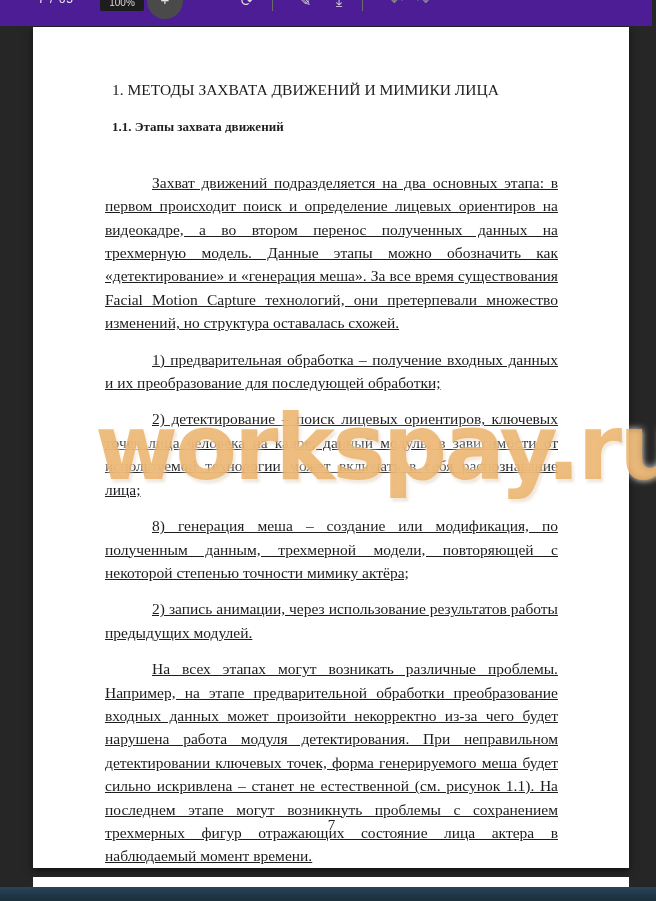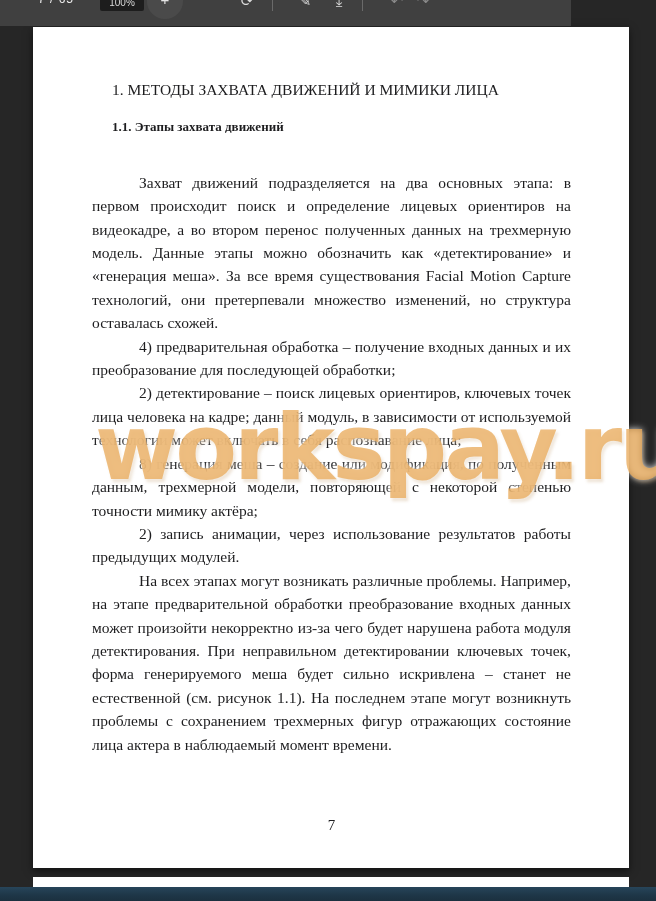--- a/index.html
+++ b/index.html
@@ -2,22 +2,22 @@
 <html><head>
 <meta charset="utf-8">
 <style>
   html,body{margin:0;padding:0;}
   body{
     width:656px;height:901px;overflow:hidden;position:relative;
     background:#262626;font-family:"Liberation Sans",sans-serif;
   }
   
   .toolbar{
-    position:absolute;left:0;top:0;width:571px;height:26px;
-    background:#404040;overflow:hidden;z-index:5;
+    position:absolute;left:0;top:0;width:652px;height:26px;
+    background:#4c1d95;overflow:hidden;z-index:5;
   }
   .tb-page{
     position:absolute;left:38px;top:-8px;color:#efefef;font-size:12px;
     letter-spacing:1px;white-space:nowrap;
   }
   .tb-zoombox{
     position:absolute;left:100px;top:-8px;width:44px;height:19px;
     background:#1d1d1d;border-radius:2px;color:#d8d8d8;font-size:10px;
     text-align:center;line-height:21px;
   }
@@ -46,21 +46,21 @@
     font-family:"Liberation Serif",serif;font-size:15.5px;line-height:23.4px;
     color:#1d1d1f;
   }
   .chapter-title{
     margin:0 0 14px 20px;font-weight:normal;font-size:15.5px;line-height:23.4px;
   }
   .section-title{
     margin:0 0 32px 20px;font-weight:bold;font-size:13px;line-height:23.4px;
   }
   .body-text p{
-    margin:0;text-indent:47px;text-align:justify;text-align-last:left;
+    margin:13px;text-indent:47px;text-align:justify;text-align-last:left;text-decoration:underline;
   }
   .page-number{
     position:absolute;left:59px;right:58px;bottom:34px;text-align:center;
     font-family:"Liberation Serif",serif;font-size:15px;color:#1d1d1f;
   }
   
   .watermark{
     position:absolute;left:18px;top:368px;z-index:3;
     font-family:"DejaVu Sans",sans-serif;font-weight:bold;
     font-size:90px;letter-spacing:-3px;white-space:nowrap;
@@ -104,21 +104,21 @@
 
   <button class="tb-icon dim" style="left:414px;">↷</button>
 </div>
 
 <div class="page">
   <div class="content">
     <h1 class="chapter-title">1. МЕТОДЫ ЗАХВАТА ДВИЖЕНИЙ И МИМИКИ ЛИЦА</h1>
     <h2 class="section-title">1.1. Этапы захвата движений</h2>
     <div class="body-text" id="body-text">
         <p>Захват движений подразделяется на два основных этапа: в первом происходит поиск и определение лицевых ориентиров на видеокадре, а во втором перенос полученных данных на трехмерную модель. Данные этапы можно обозначить как «детектирование» и «генерация меша». За все время существования Facial Motion Capture технологий, они претерпевали множество изменений, но структура оставалась схожей.</p>
-        <p>4) предварительная обработка – получение входных данных и их преобразование для последующей обработки;</p>
+        <p>1) предварительная обработка – получение входных данных и их преобразование для последующей обработки;</p>
         <p>2) детектирование – поиск лицевых ориентиров, ключевых точек лица человека на кадре; данный модуль, в зависимости от используемой технологии может включать в себя распознавание лица;</p>
         <p>8) генерация меша – создание или модификация, по полученным данным, трехмерной модели, повторяющей с некоторой степенью точности мимику актёра;</p>
         <p>2) запись анимации, через использование результатов работы предыдущих модулей.</p>
         <p>На всех этапах могут возникать различные проблемы. Например, на этапе предварительной обработки преобразование входных данных может произойти некорректно из-за чего будет нарушена работа модуля детектирования. При неправильном детектировании ключевых точек, форма генерируемого меша будет сильно искривлена – станет не естественной (см. рисунок 1.1). На последнем этапе могут возникнуть проблемы с сохранением трехмерных фигур отражающих состояние лица актера в наблюдаемый момент времени.</p>
       </div>
   </div>
   <div class="page-number">7</div>
   <div class="watermark">workspay.ru</div>
 </div>
 

